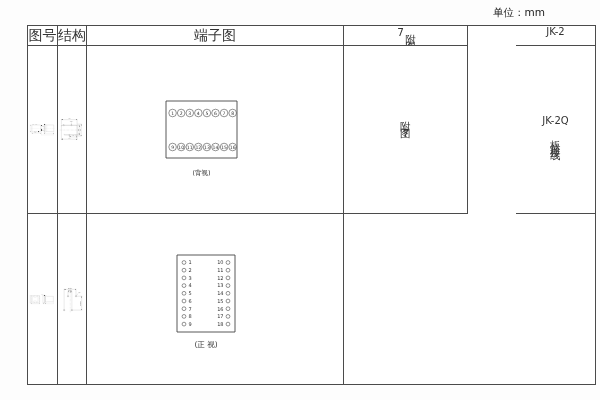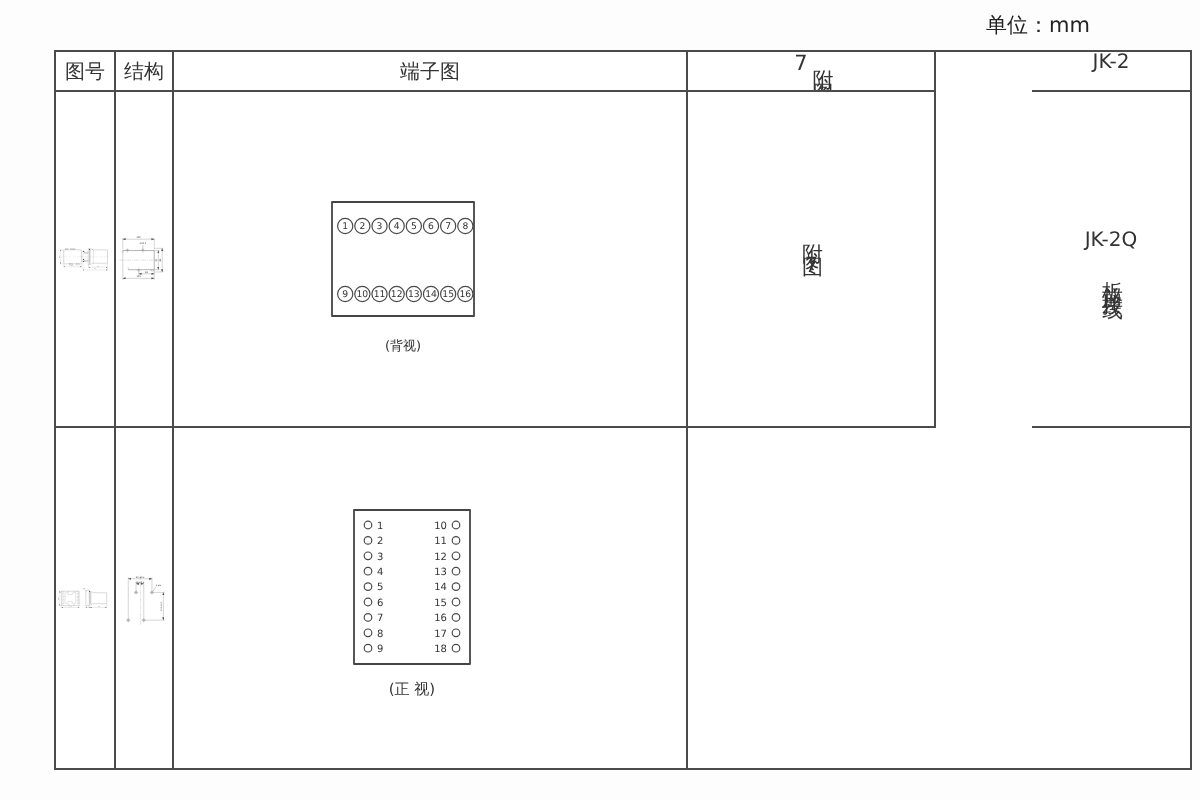--- a/index.html
+++ b/index.html
@@ -7,21 +7,21 @@
         font-family:"DejaVu Sans","Liberation Sans",sans-serif;color:#333;}
   .unit{position:absolute;top:6px;right:55px;font-size:10.5px;color:#222;}
   .doc-table{position:absolute;left:27px;top:25px;display:grid;
              grid-template-columns:30px 29px 257px 124px 127px;
              grid-template-rows:20px 168px 170px;
              border:1px solid #4b4b4b;background:#fff;}
   .cell{border-right:1px solid #4b4b4b;border-bottom:1px solid #4b4b4b;
         display:flex;align-items:center;justify-content:center;position:relative;overflow:hidden;}
   .cell:nth-child(5n){border-right:none;}
   .cell:nth-child(n+11){border-bottom:none;}
-  .hdr{font-size:10px;white-space:nowrap;}
+  .hdr{font-size:14px;white-space:nowrap;}
   .vtext{writing-mode:vertical-rl;text-orientation:upright;font-size:10.5px;
          letter-spacing:7px;line-height:1;}
   .wiring{letter-spacing:3px;}
   .struct{flex-direction:column;gap:6px;margin-left:48px;}
   .model{font-size:10px;}
   .draw svg{display:block;}
   .ol{fill:none;stroke:#454545;stroke-width:.9;stroke-linejoin:round;}
   .th{fill:none;stroke:#4a4a4a;stroke-width:.6;}
   .dim{fill:none;stroke:#555;stroke-width:.55;}
   .ar{marker-start:url(#arr);marker-end:url(#arr);}

